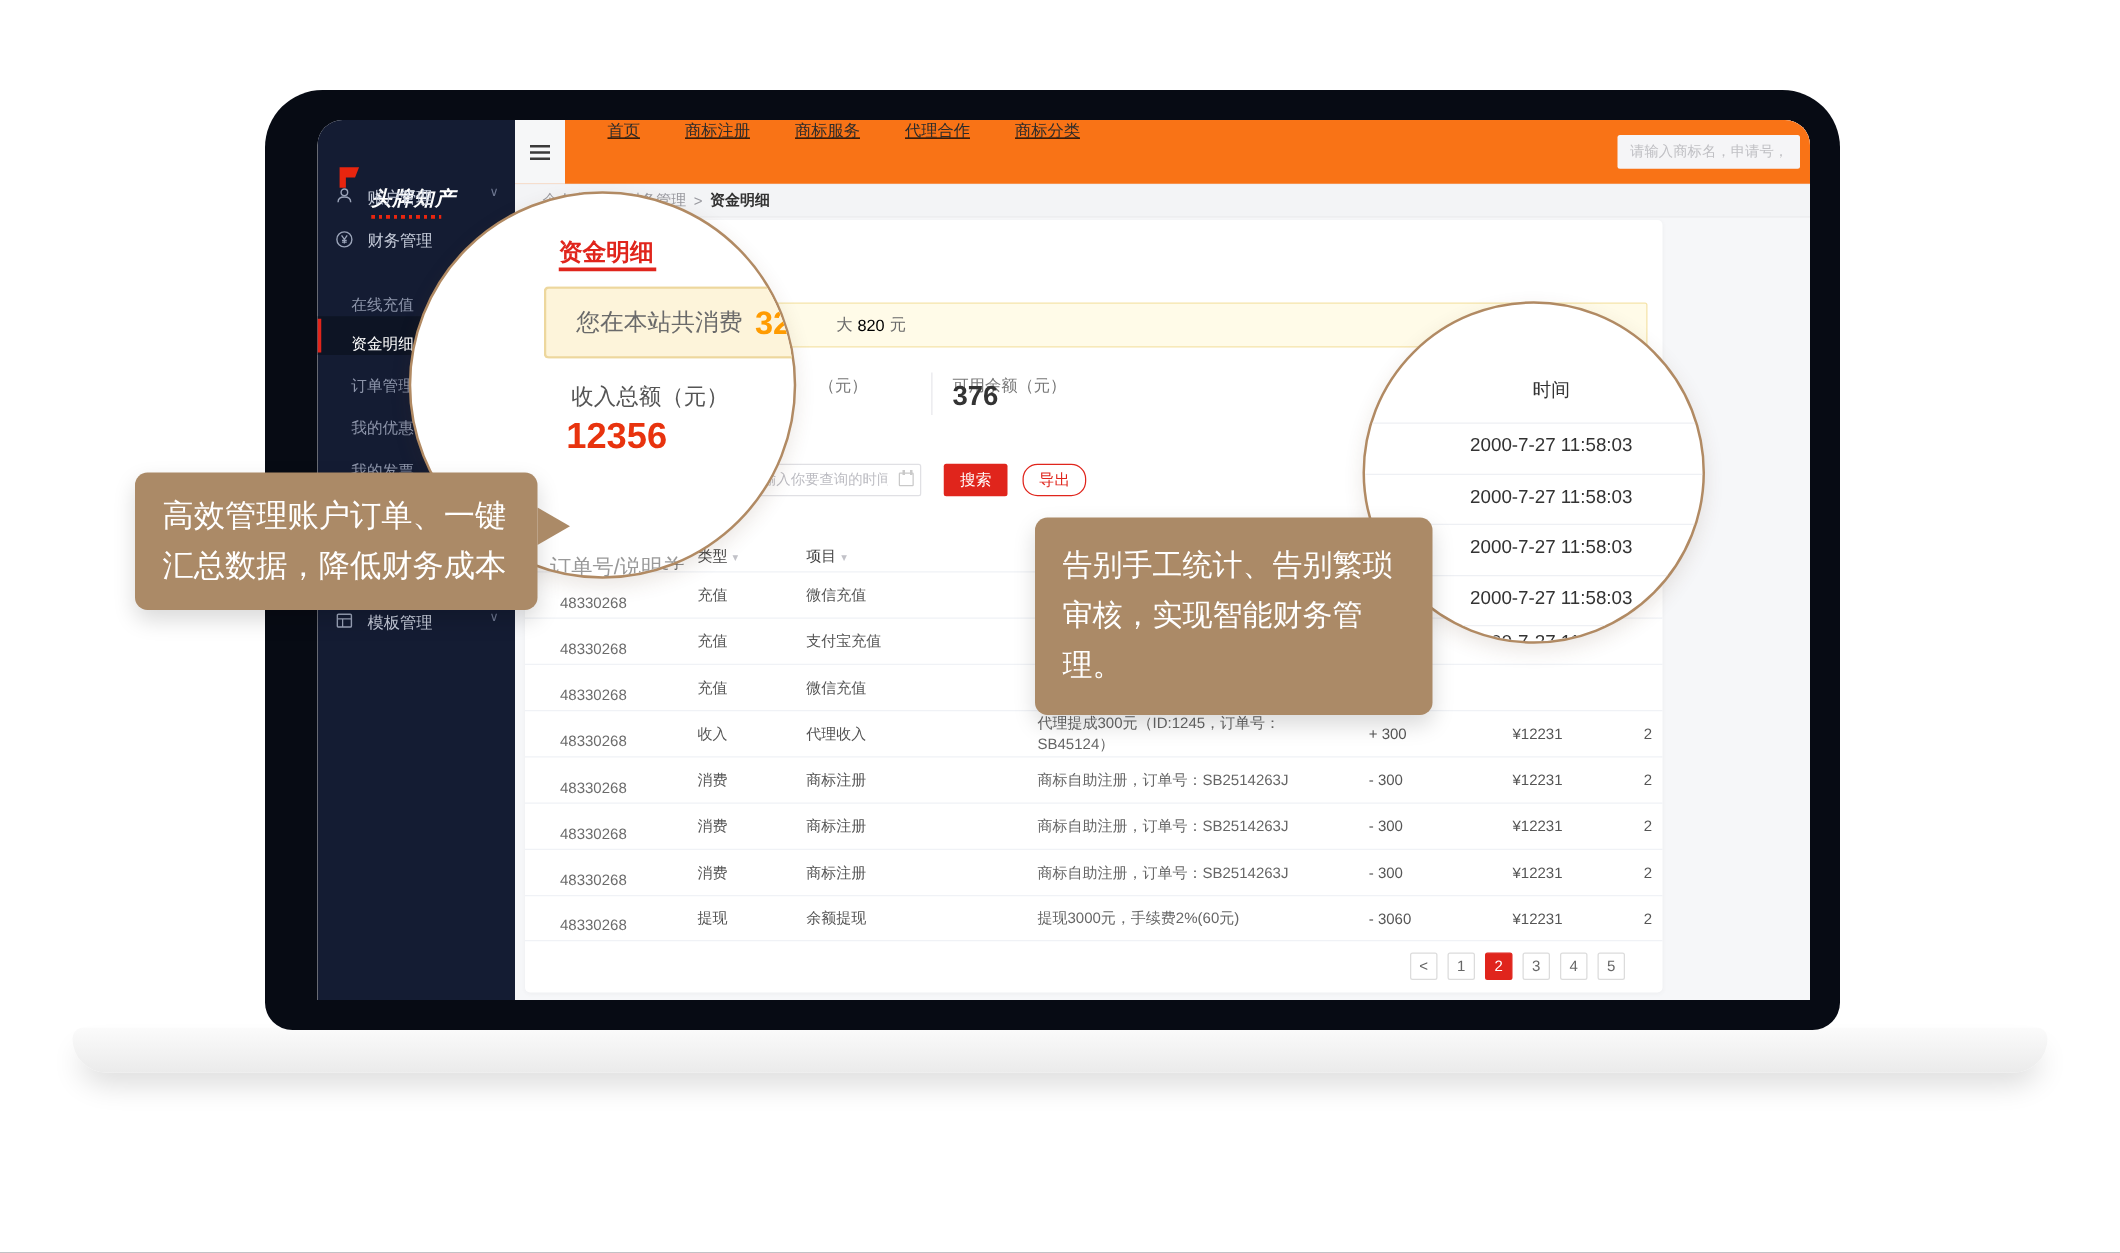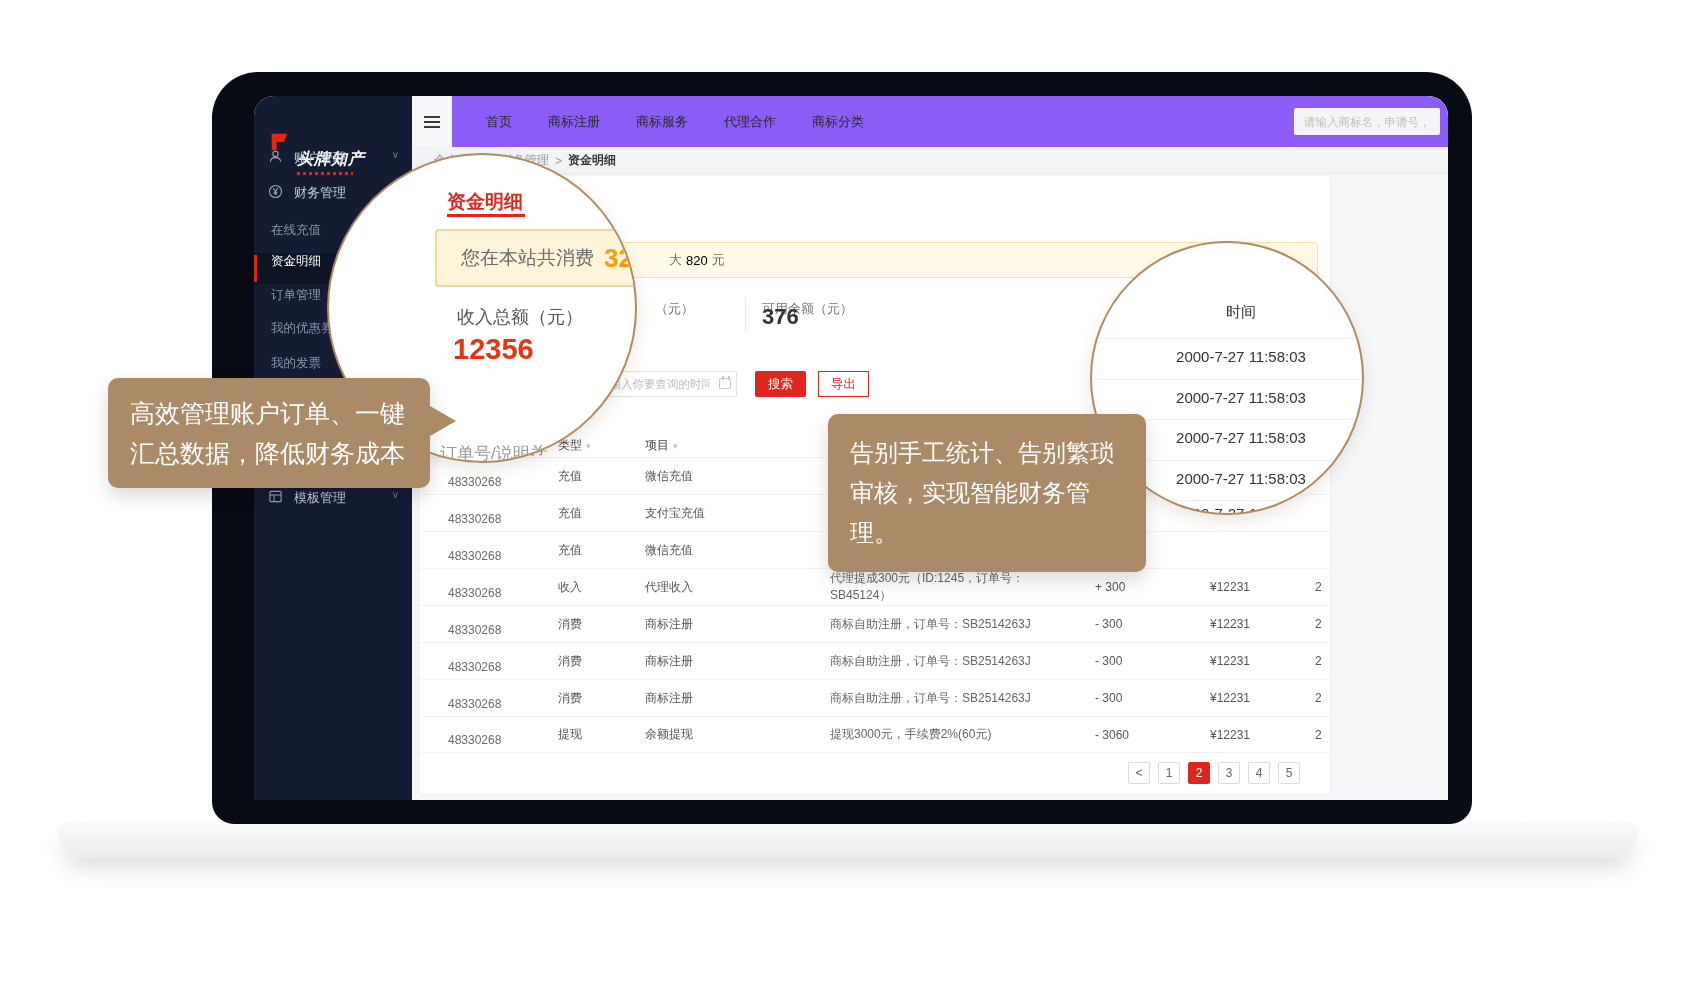--- a/index.html
+++ b/index.html
@@ -20,29 +20,29 @@
   .logo-row { position:absolute; left:14px; top:12px; display:flex; align-items:center; }
   .logo-flag { width:22px; height:22px; margin-right:7px; }
   .logo-text { color:#ffffff; font-size:16px; font-weight:bold; font-style:italic; letter-spacing:1px;margin-top:41px; }
   .logo-sub { margin-top:2px; width:56px; height:3px;
     background:repeating-linear-gradient(90deg,#e8250f 0 3px,transparent 3px 6px); }
   .side-item { position:absolute; left:0; width:158px; height:34px; display:flex; align-items:flex-start;
     padding-left:14px; color:#c7cddb; font-size:13px; cursor:pointer; }
   .side-item svg { flex:none; }
   .side-item .lbl { margin-left:11px; }
   .chev { margin-left:auto; margin-right:13px; color:#6d7690; font-size:10px; }
-  .sub-item { position:absolute; left:0; width:158px; height:31px; display:flex; align-items:flex-start;
-    padding-left:17px; color:#8d95aa; font-size:12.5px; cursor:pointer; }
+  .sub-item { position:absolute; left:0; width:158px; height:31px; display:flex; align-items:flex-end;
+    padding-left:27px; color:#8d95aa; font-size:12.5px; cursor:pointer; }
   .sub-item.active { background:#0d1424; color:#ffffff; }
   .sub-item.active::before { content:""; position:absolute; left:0; top:2px; bottom:2px; width:3px; background:#e1251b; }
 
   
   .main { position:relative; flex:1; height:100%; background:#f6f7f9; }
-  .navbar { position:absolute; left:0; top:0; right:0; height:52px; background:#8b5cf6;
-    display:flex; align-items:center; border-bottom:1px solid #f0f0f2; }
+  .navbar { position:absolute; left:0; top:0; right:0; height:52px; background:#f97316;
+    display:flex; border-bottom:1px solid #f0f0f2;text-decoration:underline; }
   .nav-left { width:40px; height:100%; background:#f6f7f8; display:flex; align-items:center; justify-content:center; }
   .burger { width:16px; height:12px; display:flex; flex-direction:column; justify-content:space-between; cursor:pointer; }
   .burger i { display:block; height:2px; background:#3a3a3a; }
   .nav-tabs { display:flex; margin-left:34px; gap:36px; }
   .nav-tab { font-size:13px; color:#2b2b2b; cursor:pointer; white-space:nowrap; }
   .nav-search { position:absolute; right:8px; top:12px; width:146px; height:27px; background:#f5f5f7;
     border:none; border-radius:2px; padding:0 10px; font-size:11.5px; color:#555; outline:none; }
   .nav-search::placeholder { color:#c0c0c4; }
   .crumb-bar { position:absolute; left:0; top:52px; right:0; height:26px; background:#f3f4f6;
     border-bottom:1px solid #ebebee; display:flex; align-items:center; padding-left:22px;
@@ -64,21 +64,21 @@
   .stat-val { position:absolute; font-weight:bold; color:#333; }
   .stat-div { position:absolute; width:1px; background:#e8e8ec; }
   .t-input { position:absolute; left:165px; top:195px; width:152px; height:26px; background:#fff;
     border:1px solid #e0e0e4; border-radius:2px; padding:0 26px 0 12px; font-size:11.5px; color:#555; outline:none; }
   .t-input::placeholder { color:#bcbcc2; }
   .cal { position:absolute; left:299px; top:202px; width:12px; height:11px; border:1px solid #c9c9c9; border-radius:1px; }
   .cal::before { content:""; position:absolute; top:-3px; left:2px; width:2px; height:4px; background:#c9c9c9; box-shadow:6px 0 #c9c9c9; }
   .btn-search { position:absolute; left:335px; top:195px; width:51px; height:26px; background:#e0251c;
     color:#fff; font-size:12.5px; border:none; border-radius:2px; cursor:pointer; }
   .btn-export { position:absolute; left:398px; top:195px; width:51px; height:26px; background:#fff;
-    color:#e0251c; font-size:12.5px; border:1px solid #e0251c; border-radius:0; cursor:pointer; }
+    color:#e0251c; font-size:12.5px; border:1px solid #e0251c; border-radius:12px; cursor:pointer; }
 
   .table { position:absolute; left:0; top:255px; width:910px; }
   .thead,.trow { display:grid; grid-template-columns:138px 87px 165px 265px 110px 130px 15px; align-items:center; }
   .thead { height:26px; font-size:12px; color:#444; }
   .trow { height:37px; border-top:1px solid #f0f2f6; font-size:12px; color:#555; }
   .c0 { padding-left:28px; color:#6b6b6b;margin-top:11px; }
   .c3 { padding-left:20px; color:#666; }
   .c4 { padding-left:20px; }
   .c5 { padding-left:25px; }
   .c6 { overflow:hidden; white-space:nowrap; }

